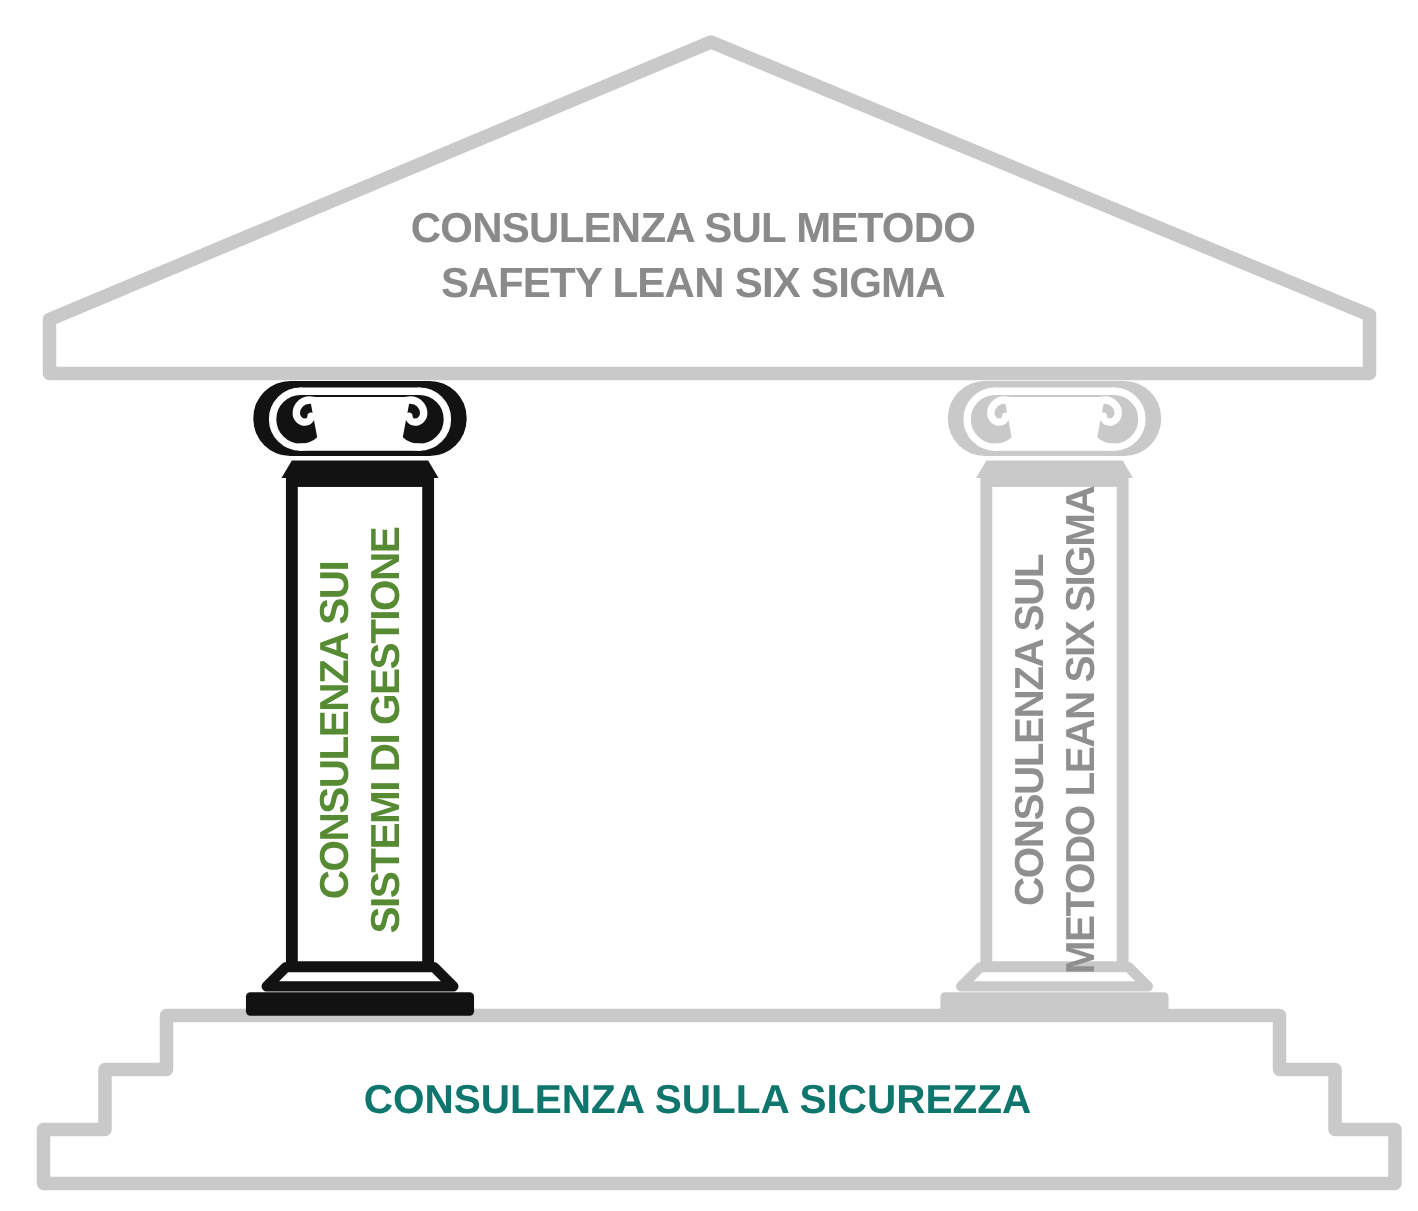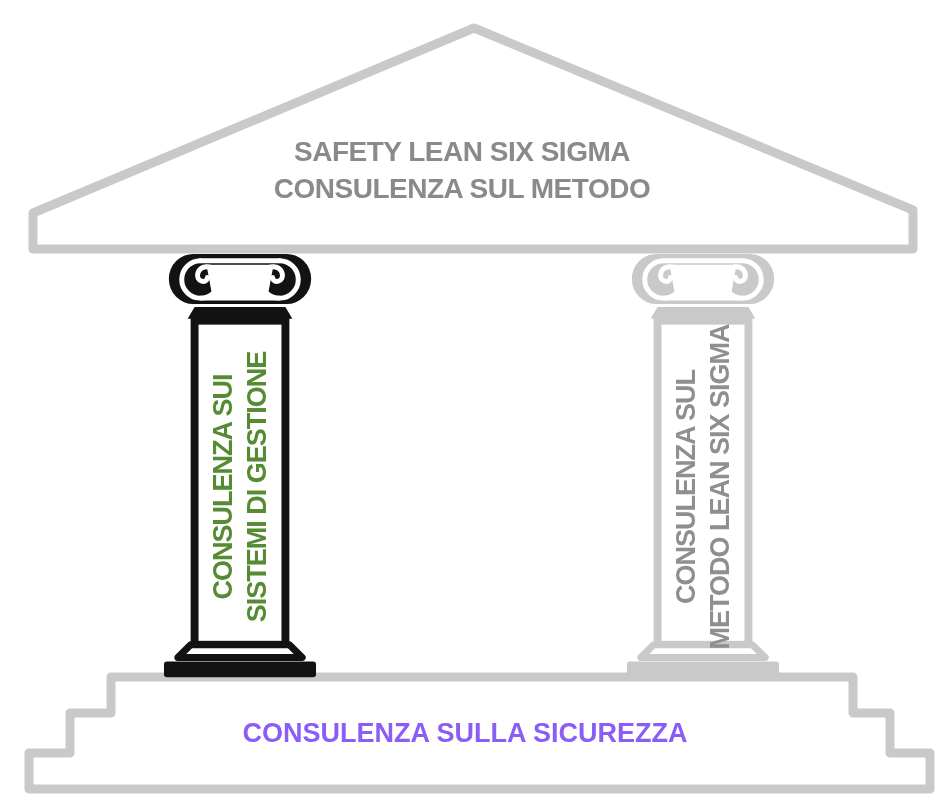--- a/index.html
+++ b/index.html
@@ -16,21 +16,21 @@
     text-align:center;
     font-size:28px;font-weight:bold;line-height:37px;
     letter-spacing:-0.5px;
     color:#8a8a8a;
   }
   .base-text{
     position:absolute;left:158px;top:717px;width:614px;
     text-align:center;
     font-size:27px;font-weight:bold;line-height:32px;
     letter-spacing:0px;
-    color:#8b5cf6;
+    color:#0f766e;
   }
   .col-text{
     position:absolute;width:340px;height:80px;
     transform:rotate(-90deg);
     display:flex;flex-direction:column;justify-content:center;
     text-align:center;
     font-size:27px;font-weight:bold;line-height:34px;
     letter-spacing:-1px;
     white-space:nowrap;
   }
@@ -70,22 +70,22 @@
     <polygon points="33,249 33,213 474,28 913,210 913,249" fill="#ffffff" stroke="#c9c9c9" stroke-width="9" stroke-linejoin="round"></polygon>
 
     <polygon points="111,677 853,677 853,713 890,713 890,753 930,753 930,789 29,789 29,753 70,753 70,713 111,713" fill="#ffffff" stroke="#c9c9c9" stroke-width="9" stroke-linejoin="round"></polygon>
 
     <use href="#ionic-column" color="#121212" transform="translate(161,250) scale(0.9875,0.982)"></use>
 
     <use href="#ionic-column" color="#c9c9c9" transform="translate(624,250) scale(0.9875,0.982)"></use>
   </svg>
 
   <div class="pediment-text">
+    <div>CONSULENZA SUL METODO</div>
     <div>SAFETY LEAN SIX SIGMA</div>
-    <div>CONSULENZA SUL METODO</div>
   </div>
 
   <div class="col-text left">
     <div>CONSULENZA SUI</div>
     <div>SISTEMI DI GESTIONE</div>
   </div>
 
   <div class="col-text right">
     <div>CONSULENZA SUL</div>
     <div>METODO LEAN SIX SIGMA</div>

